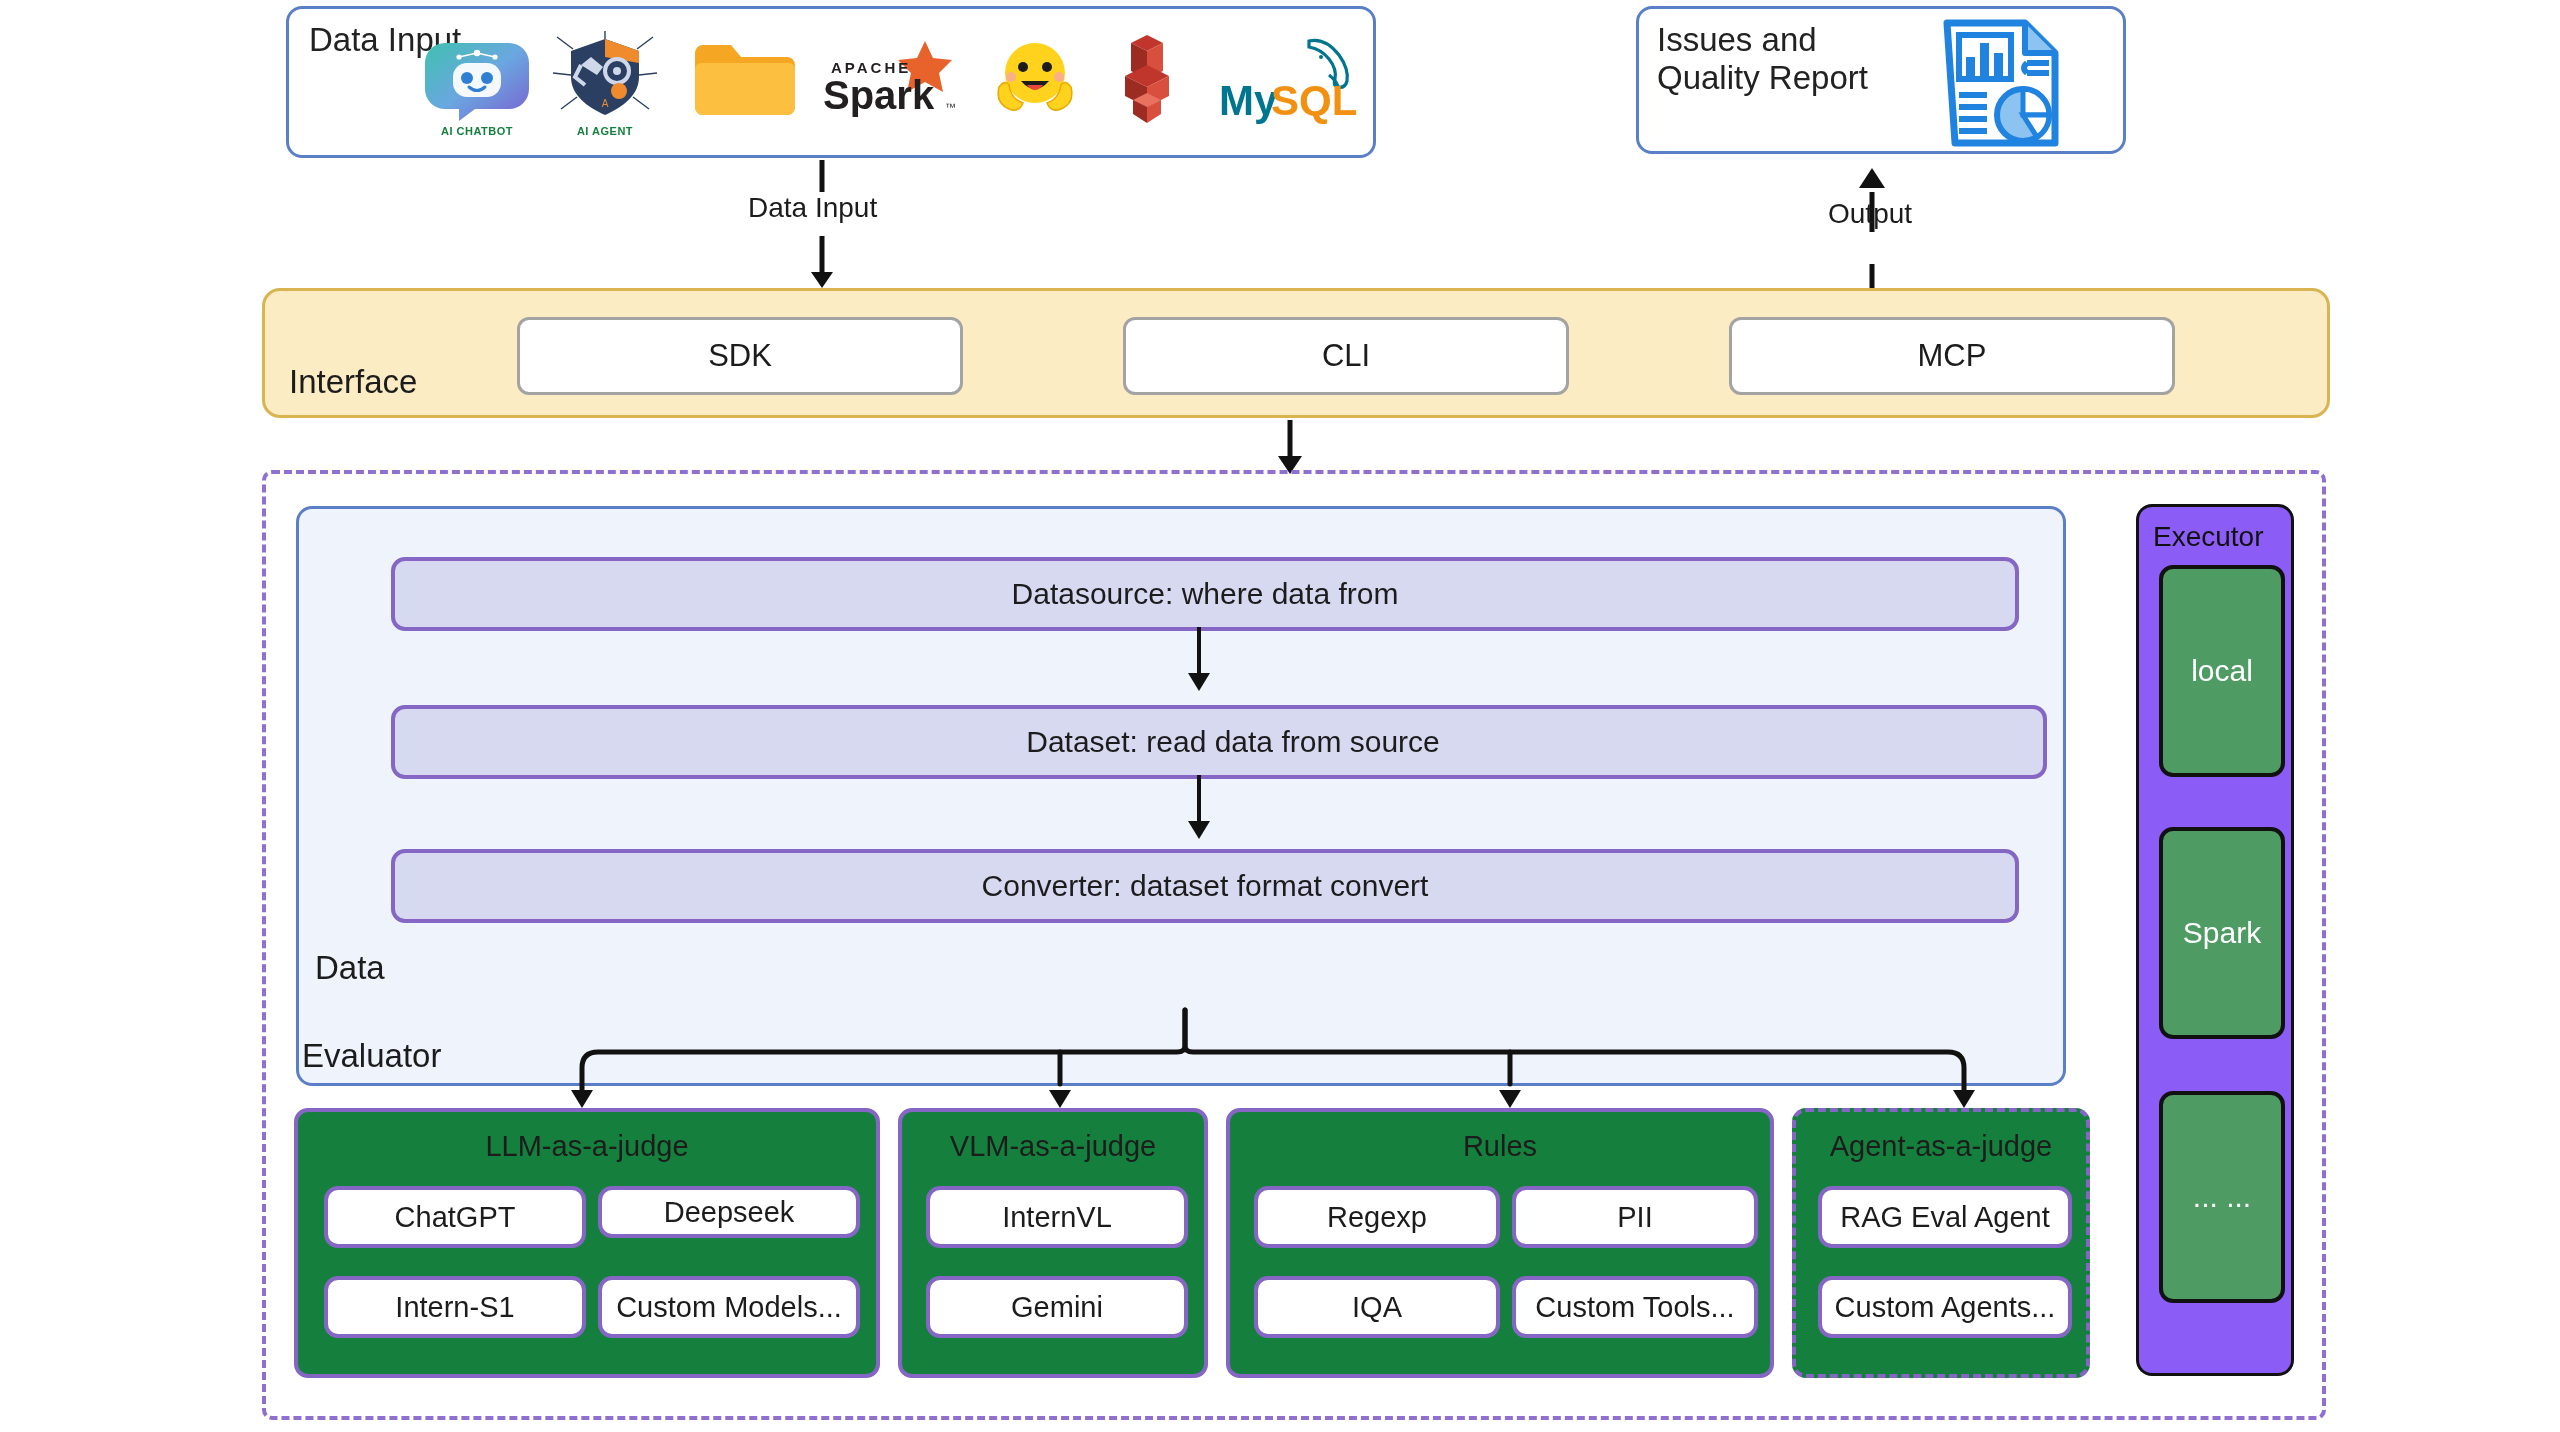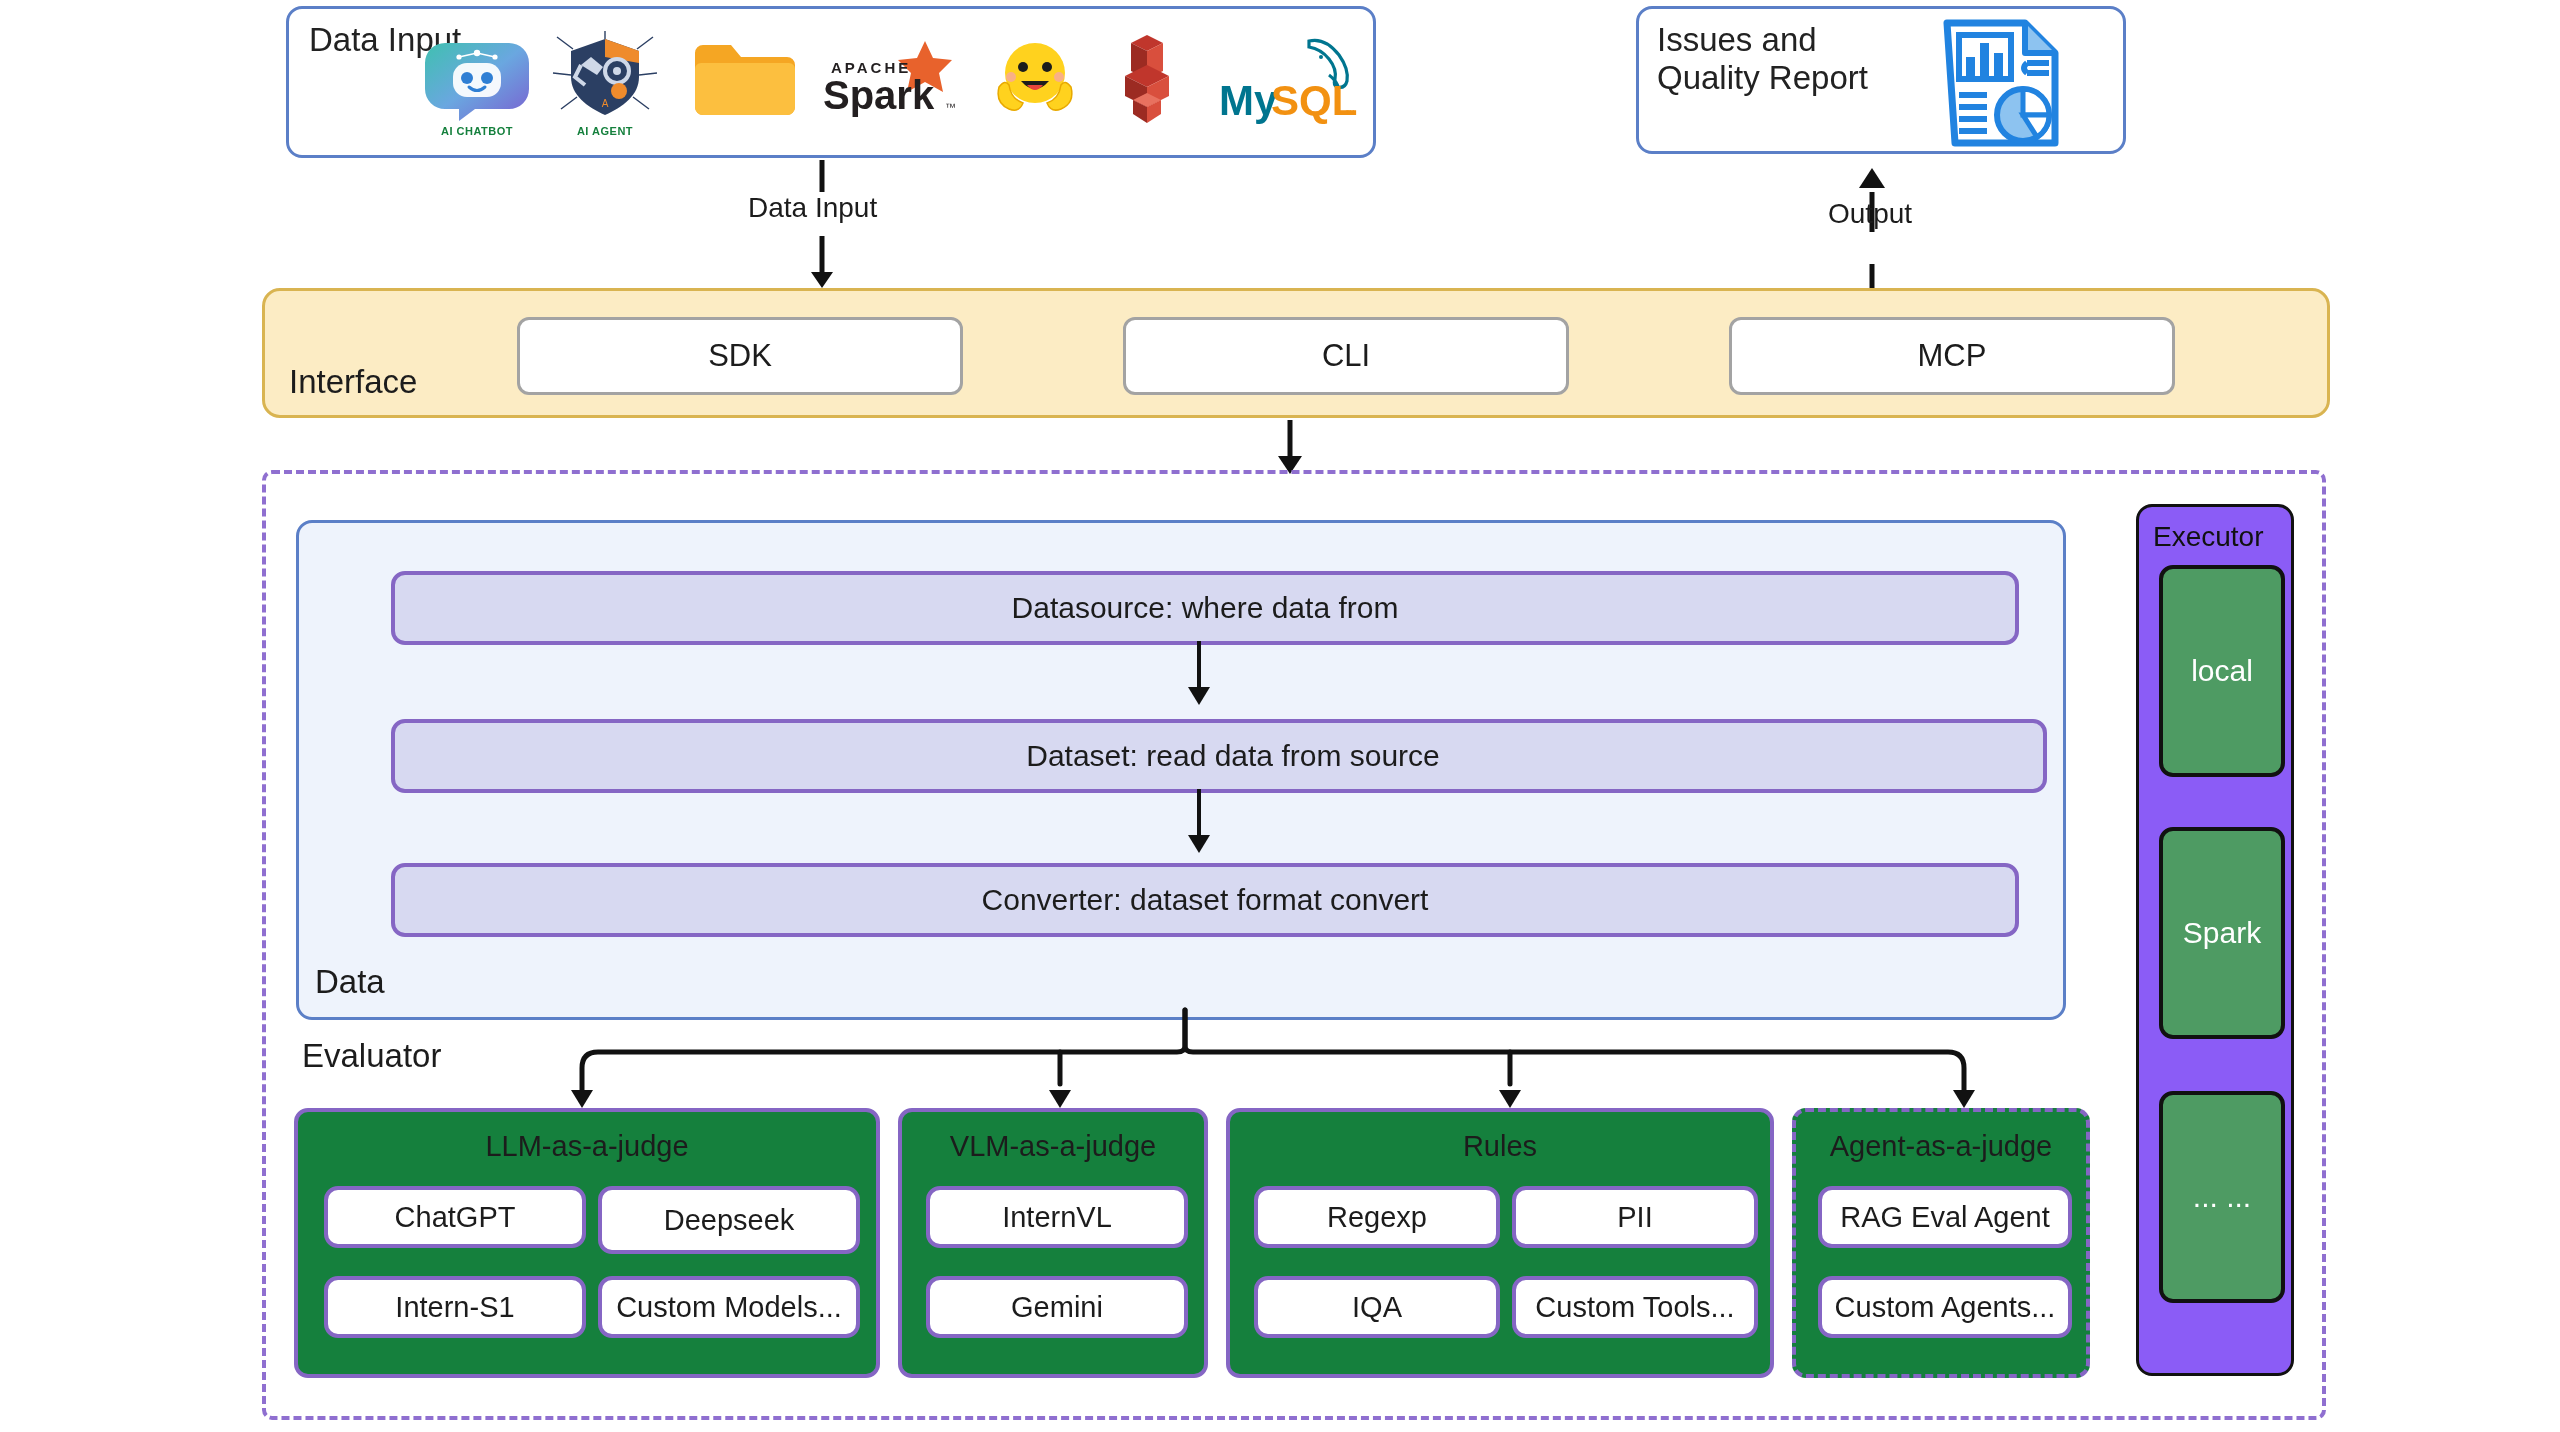--- a/index.html
+++ b/index.html
@@ -200,21 +200,21 @@
     </div>
 </div>
 
 <svg class="abs" style="left:1270px;top:420px;width:40px;height:56px;" width="40" height="56">
   <line x1="20" y1="0" x2="20" y2="38" stroke="#111" stroke-width="5"></line>
   <path d="M20 54 l-12 -18 h24 z" fill="#111"></path>
 </svg>
 
 <div class="box dashed-purple" style="left:262px;top:470px;width:2064px;height:950px;"></div>
 
-<div class="box panel-data" style="left:296px;top:520px;width:1770px;height:500px;text-align:center;">
+<div class="box panel-data" style="left:296px;top:506px;width:1770px;height:580px;text-align:center;">
   <div class="abs bar-lav" style="left:92px;top:48px;width:1620px;height:66px;">
       <span>Datasource: where data from</span>
     </div>
 
   <svg class="abs" style="left:880px;top:118px;width:40px;height:66px;" width="40" height="66">
     <line x1="20" y1="0" x2="20" y2="46" stroke="#111" stroke-width="4"></line>
     <path d="M20 64 l-11 -18 h22 z" fill="#111"></path>
   </svg>
 
   <div class="abs bar-lav" style="left:92px;top:196px;width:1620px;height:66px;padding-left:28px;">
@@ -246,21 +246,21 @@
   <path d="M560 98 l-11 -18 h22 z" fill="#111"></path>
   <path d="M1010 98 l-11 -18 h22 z" fill="#111"></path>
   <path d="M1464 98 l-11 -18 h22 z" fill="#111"></path>
 </svg>
 
 <div class="box grp" style="left:294px;top:1108px;width:586px;height:270px;">
   <div class="abs grp-title" style="left:0;top:18px;width:100%;">LLM-as-a-judge</div>
   <div class="abs chip" style="left:26px;top:74px;width:262px;height:62px;">
       <span>ChatGPT</span>
     </div>
-  <div class="abs chip" style="left:300px;top:74px;width:262px;height:68px;">
+  <div class="abs chip" style="left:300px;top:74px;width:262px;height:52px;">
       <span>Deepseek</span>
     </div>
   <div class="abs chip" style="left:26px;top:164px;width:262px;height:62px;">
       <span>Intern-S1</span>
     </div>
   <div class="abs chip" style="left:300px;top:164px;width:262px;height:62px;">
       <span>Custom Models...</span>
     </div>
 </div>
 

